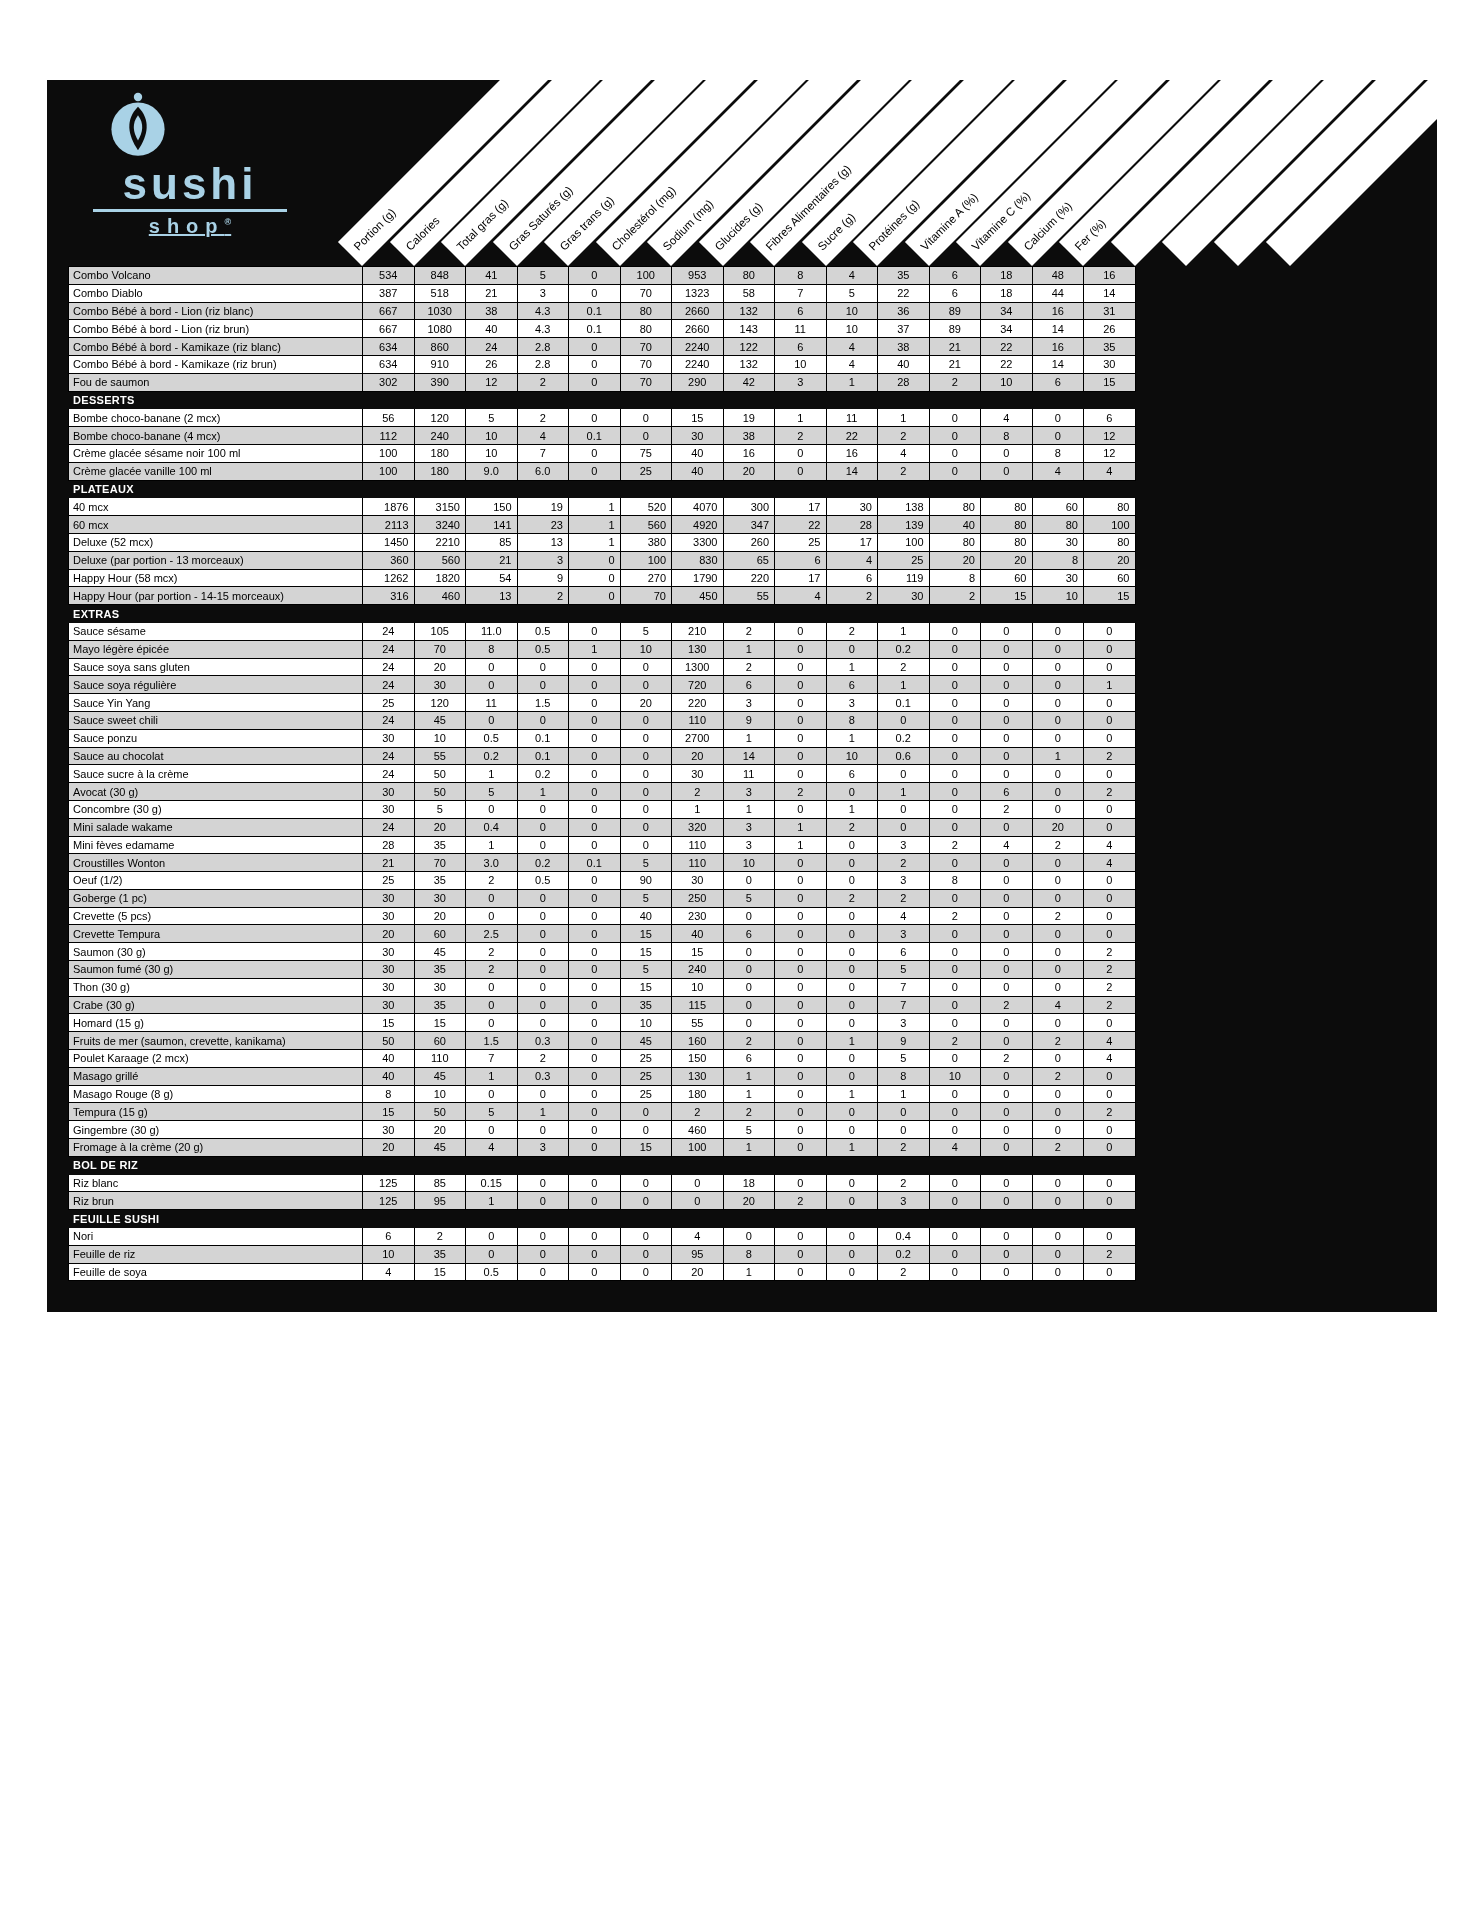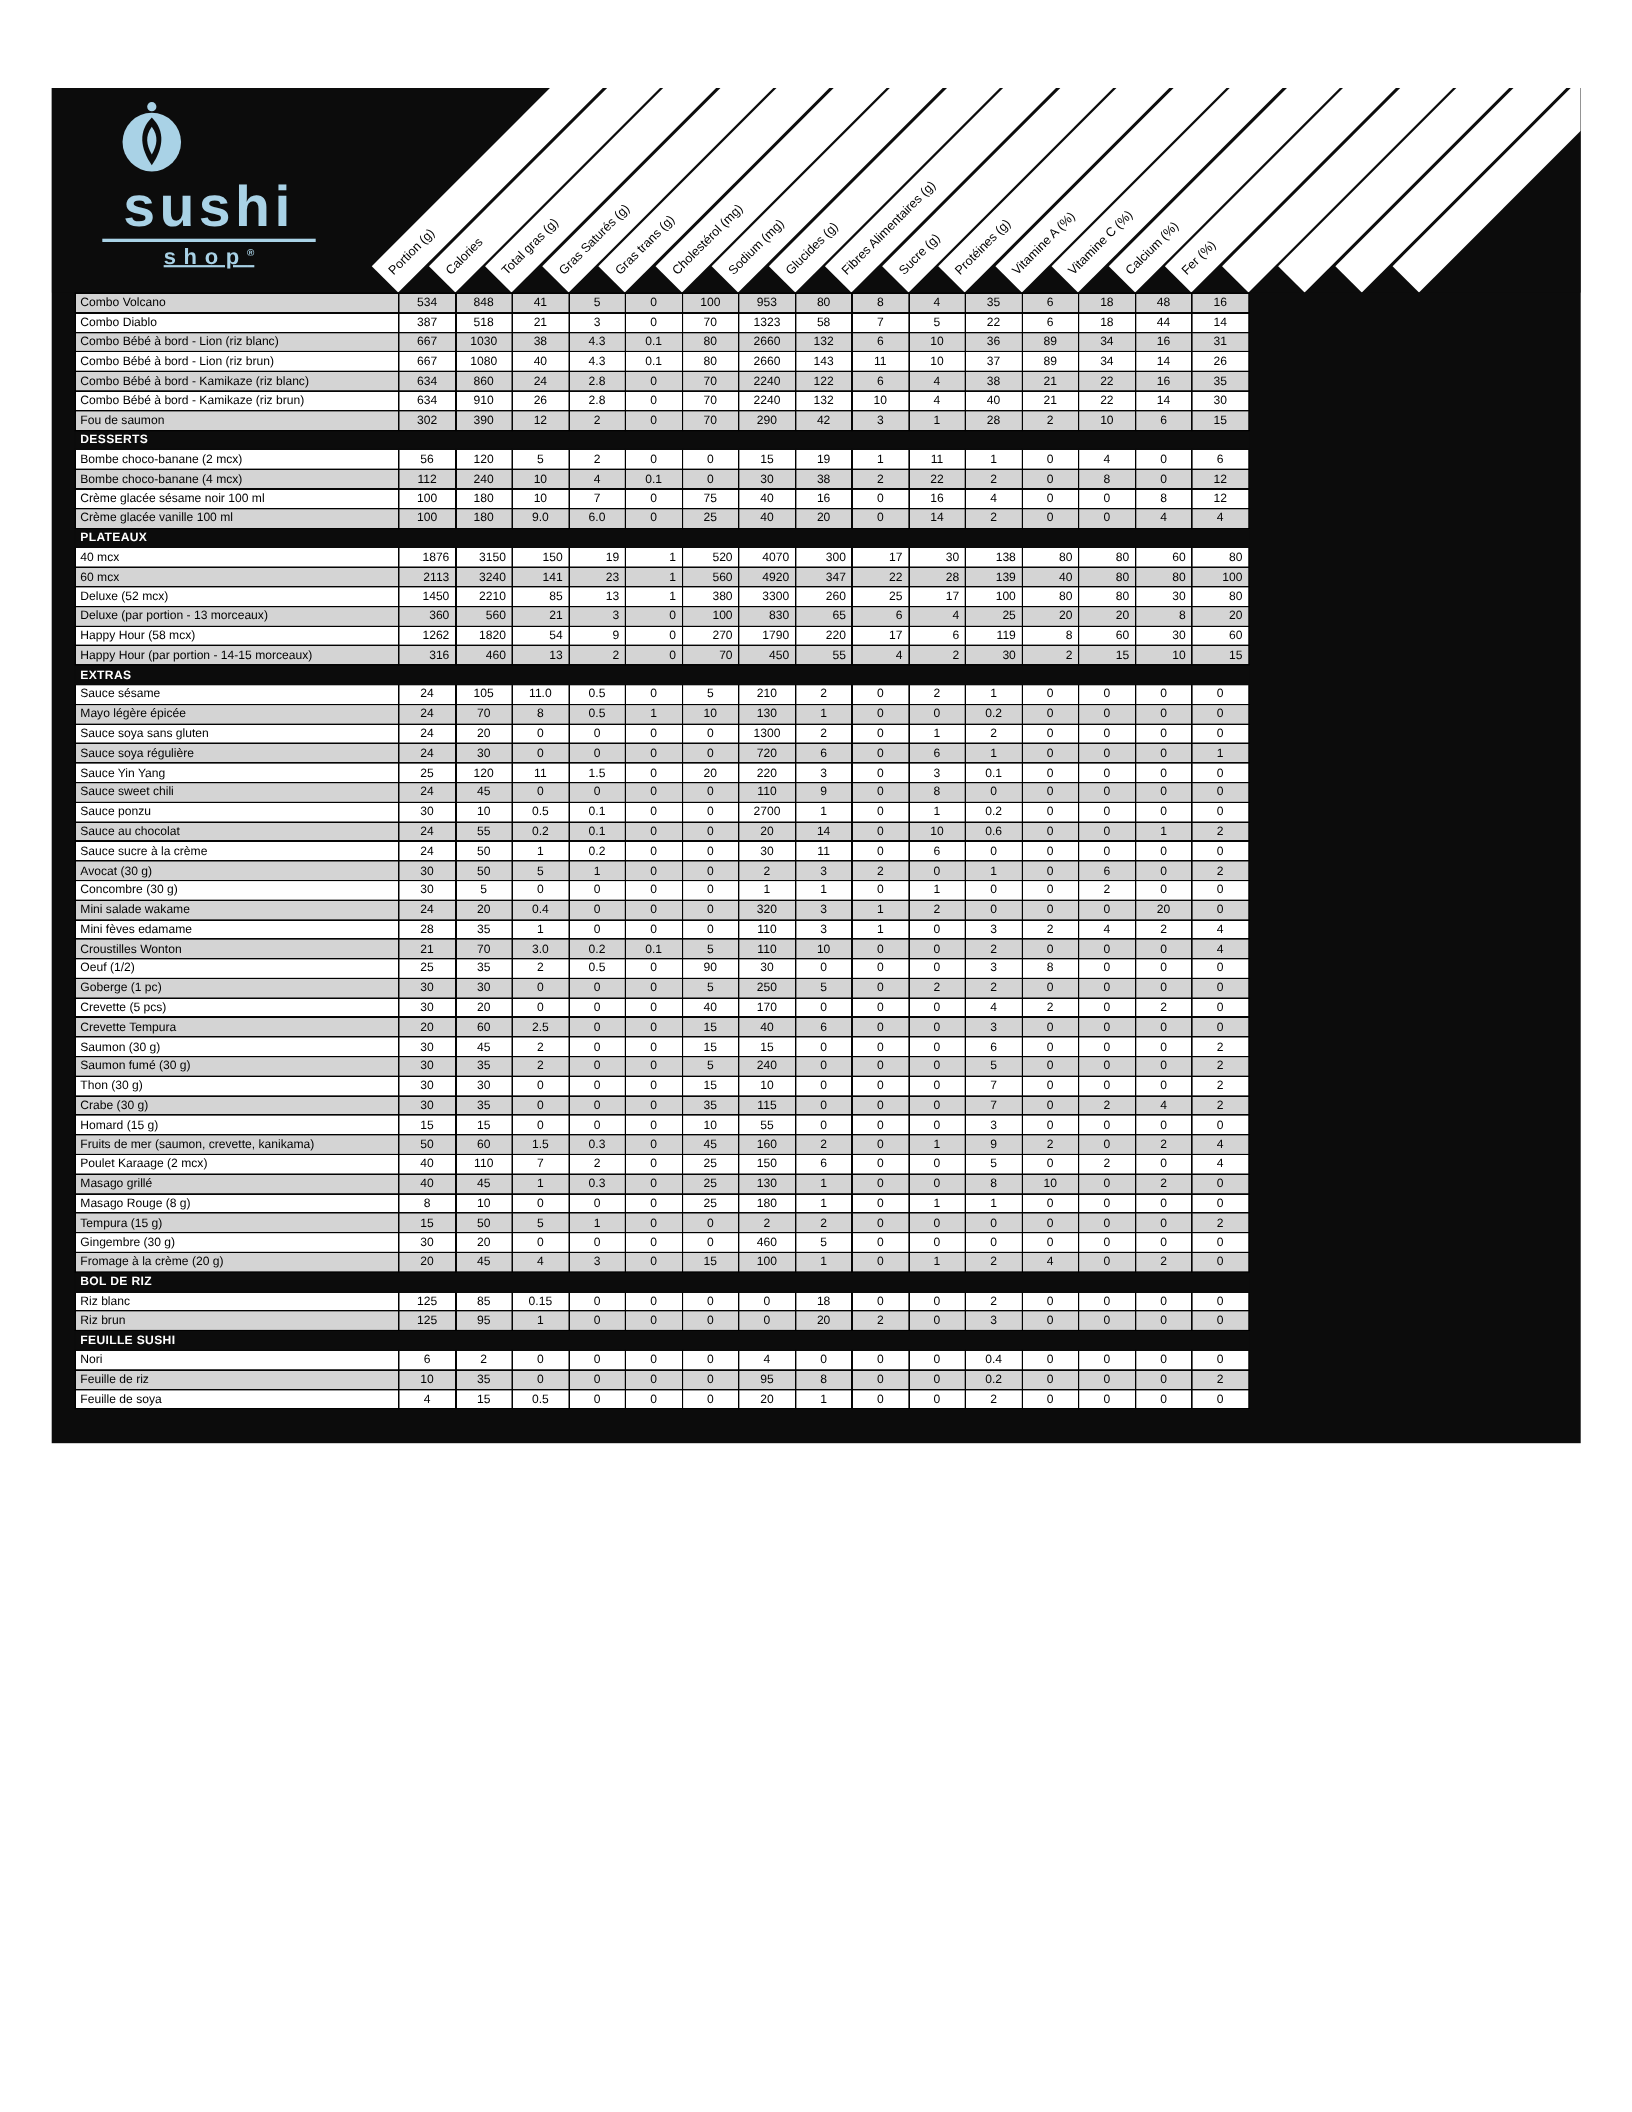--- a/index.html
+++ b/index.html
@@ -8,21 +8,21 @@
     font-family:"Liberation Sans", sans-serif;
     -webkit-font-smoothing:antialiased;
   }
   .panel{
     position:absolute;left:47px;top:80px;width:1390px;height:1232px;
     background:#0c0c0c;overflow:hidden;
   }
   
   .logo-icon{position:absolute;left:56px;top:10px;width:70px;height:70px;}
   .brand{position:absolute;left:18px;top:82px;width:250px;text-align:center;color:#a9d2e6;}
-  .brand-sushi{font-size:52px;font-weight:bold;letter-spacing:4px;line-height:1.0;}
+  .brand-sushi{font-size:44px;font-weight:bold;letter-spacing:4px;line-height:1.0;}
   .brand-rule{height:3px;background:#a9d2e6;margin:3px 28px 3px 28px;}
   .brand-shop{font-size:20px;font-weight:bold;letter-spacing:7px;line-height:1.1;text-decoration:underline;}
   .brand-shop .reg{font-size:9px;vertical-align:super;letter-spacing:0;}
   
   .header-area{
     position:absolute;left:0;top:0;width:1390px;height:186px;
     overflow:hidden;background:#0c0c0c;
   }
   .stripe{
     position:absolute;width:300px;height:34px;background:#ffffff;
@@ -748,21 +748,21 @@
           <td class="val">0</td>
         </tr>
         <tr class="shade-white">
           <td class="name">Crevette (5 pcs)</td>
           <td class="val">30</td>
           <td class="val">20</td>
           <td class="val">0</td>
           <td class="val">0</td>
           <td class="val">0</td>
           <td class="val">40</td>
-          <td class="val">170</td>
+          <td class="val">230</td>
           <td class="val">0</td>
           <td class="val">0</td>
           <td class="val">0</td>
           <td class="val">4</td>
           <td class="val">2</td>
           <td class="val">0</td>
           <td class="val">2</td>
           <td class="val">0</td>
         </tr>
         <tr class="shade-gray">

